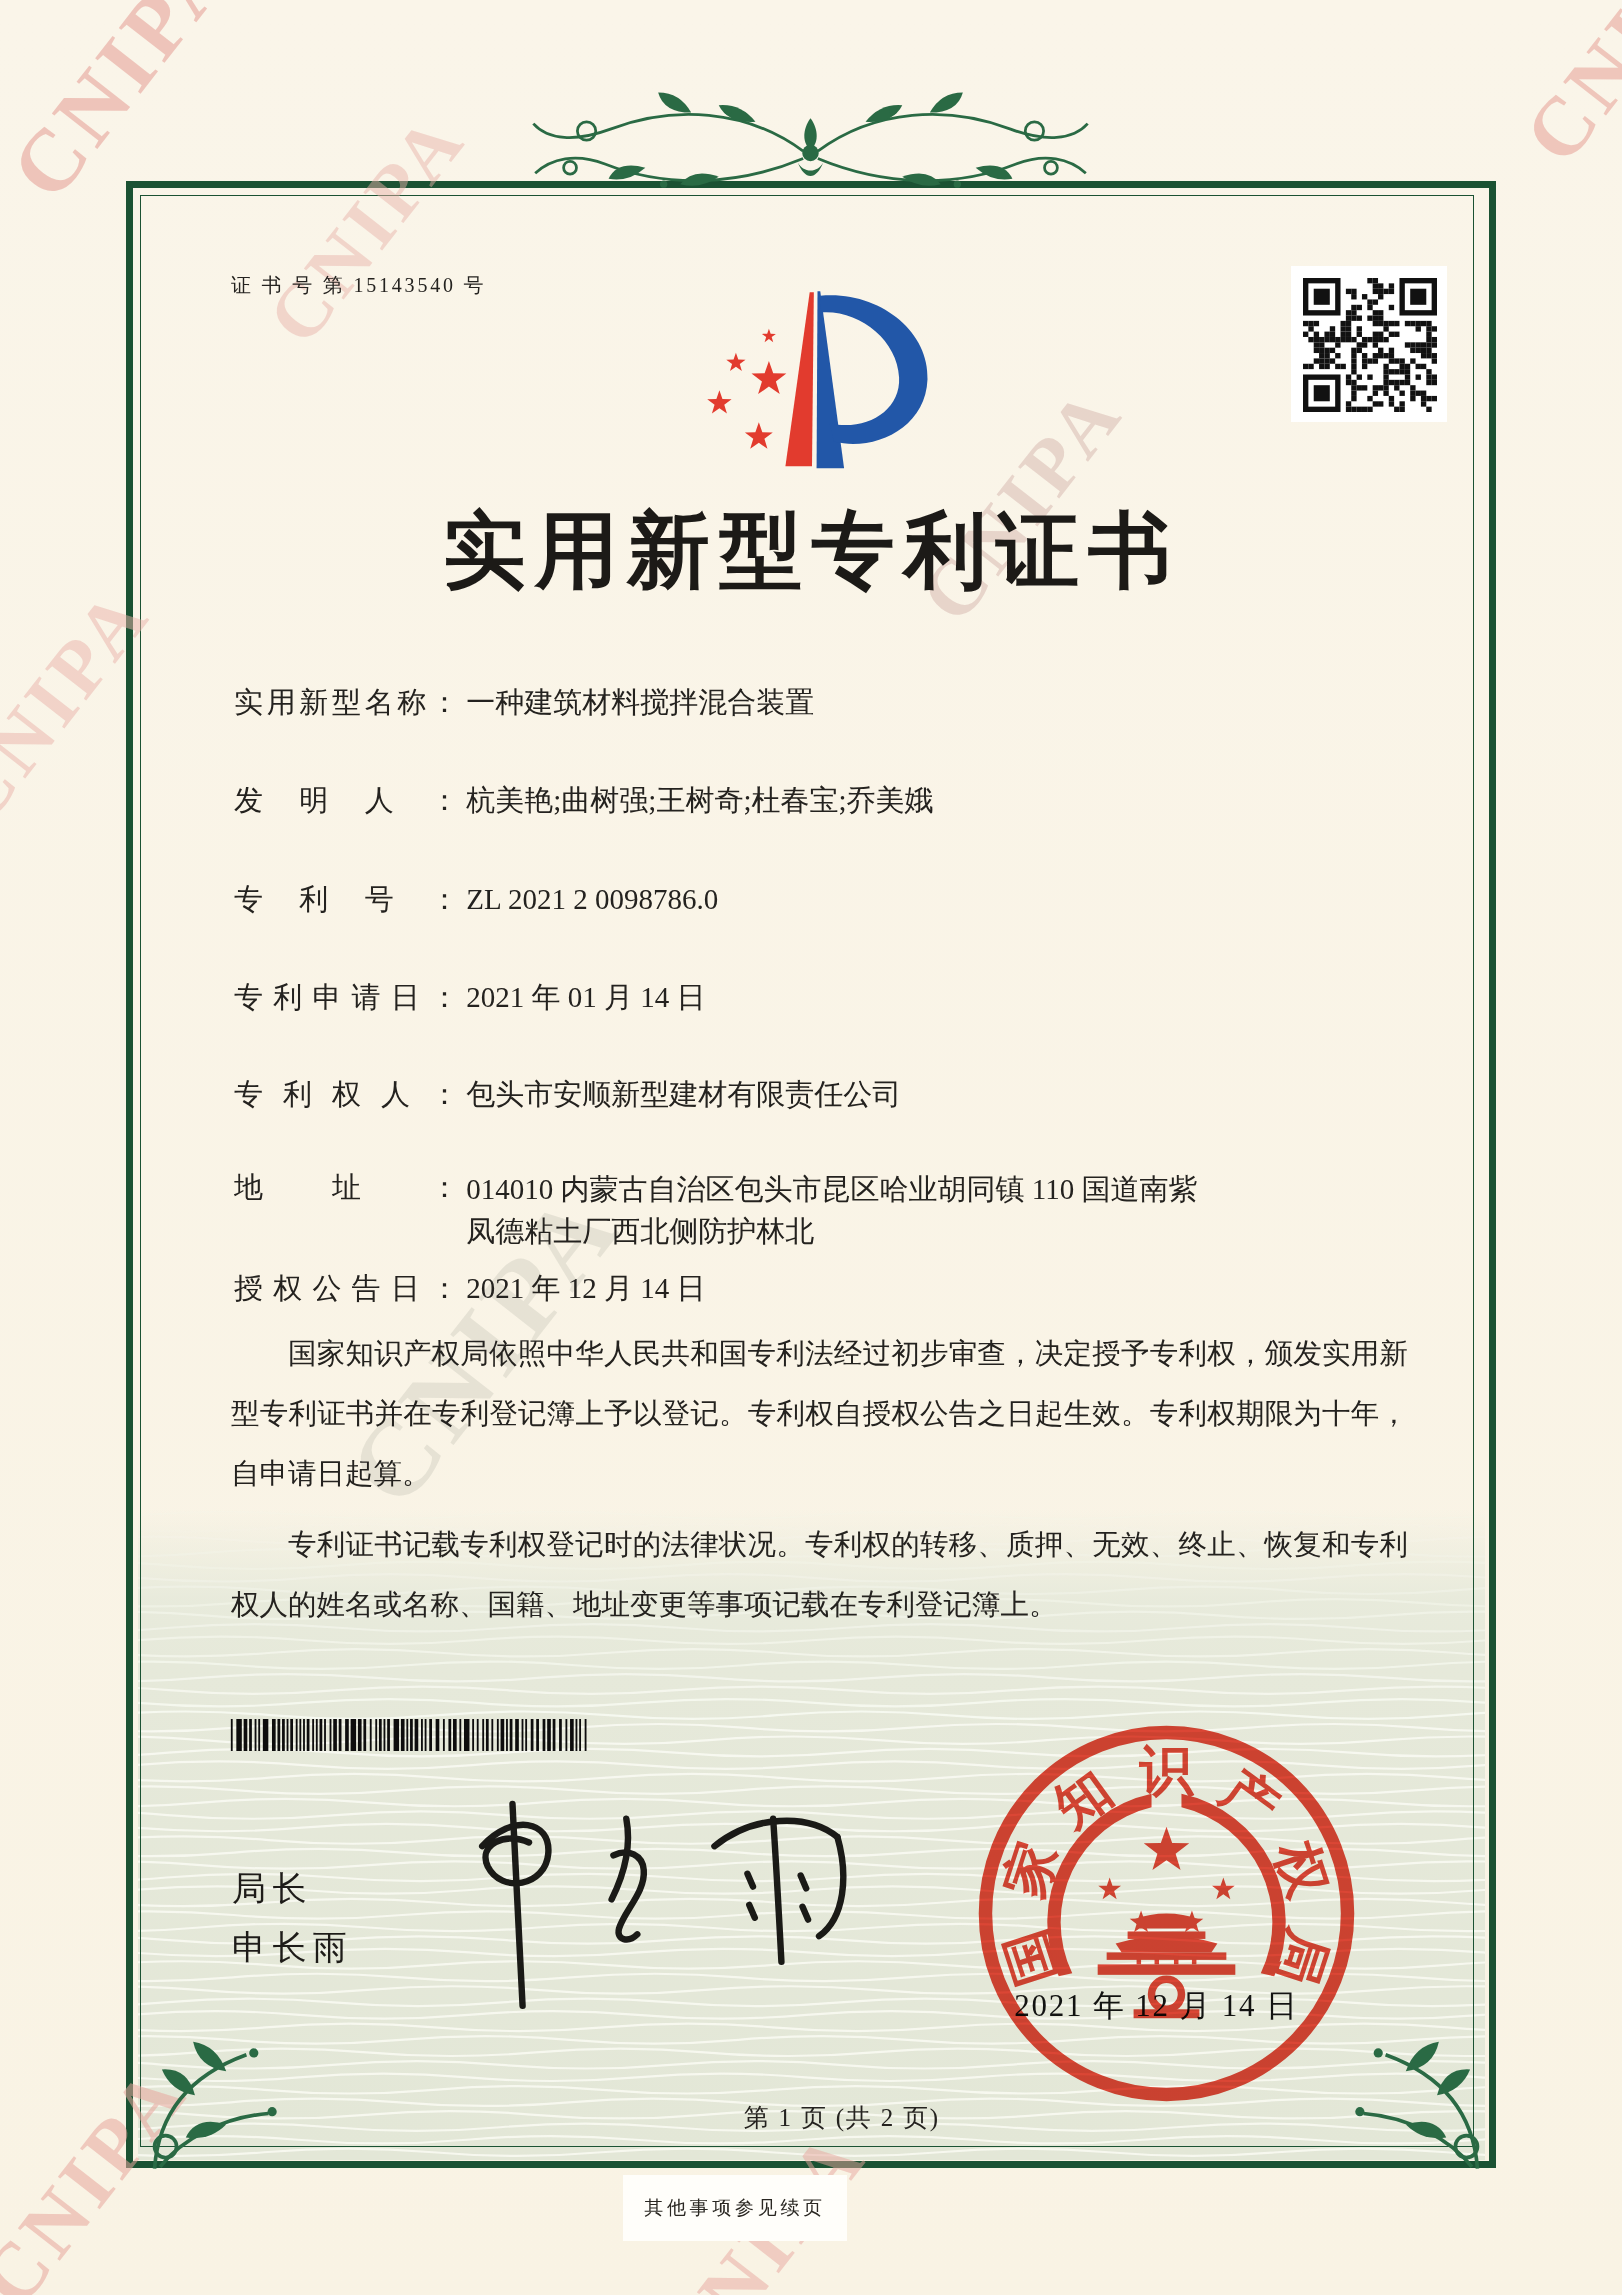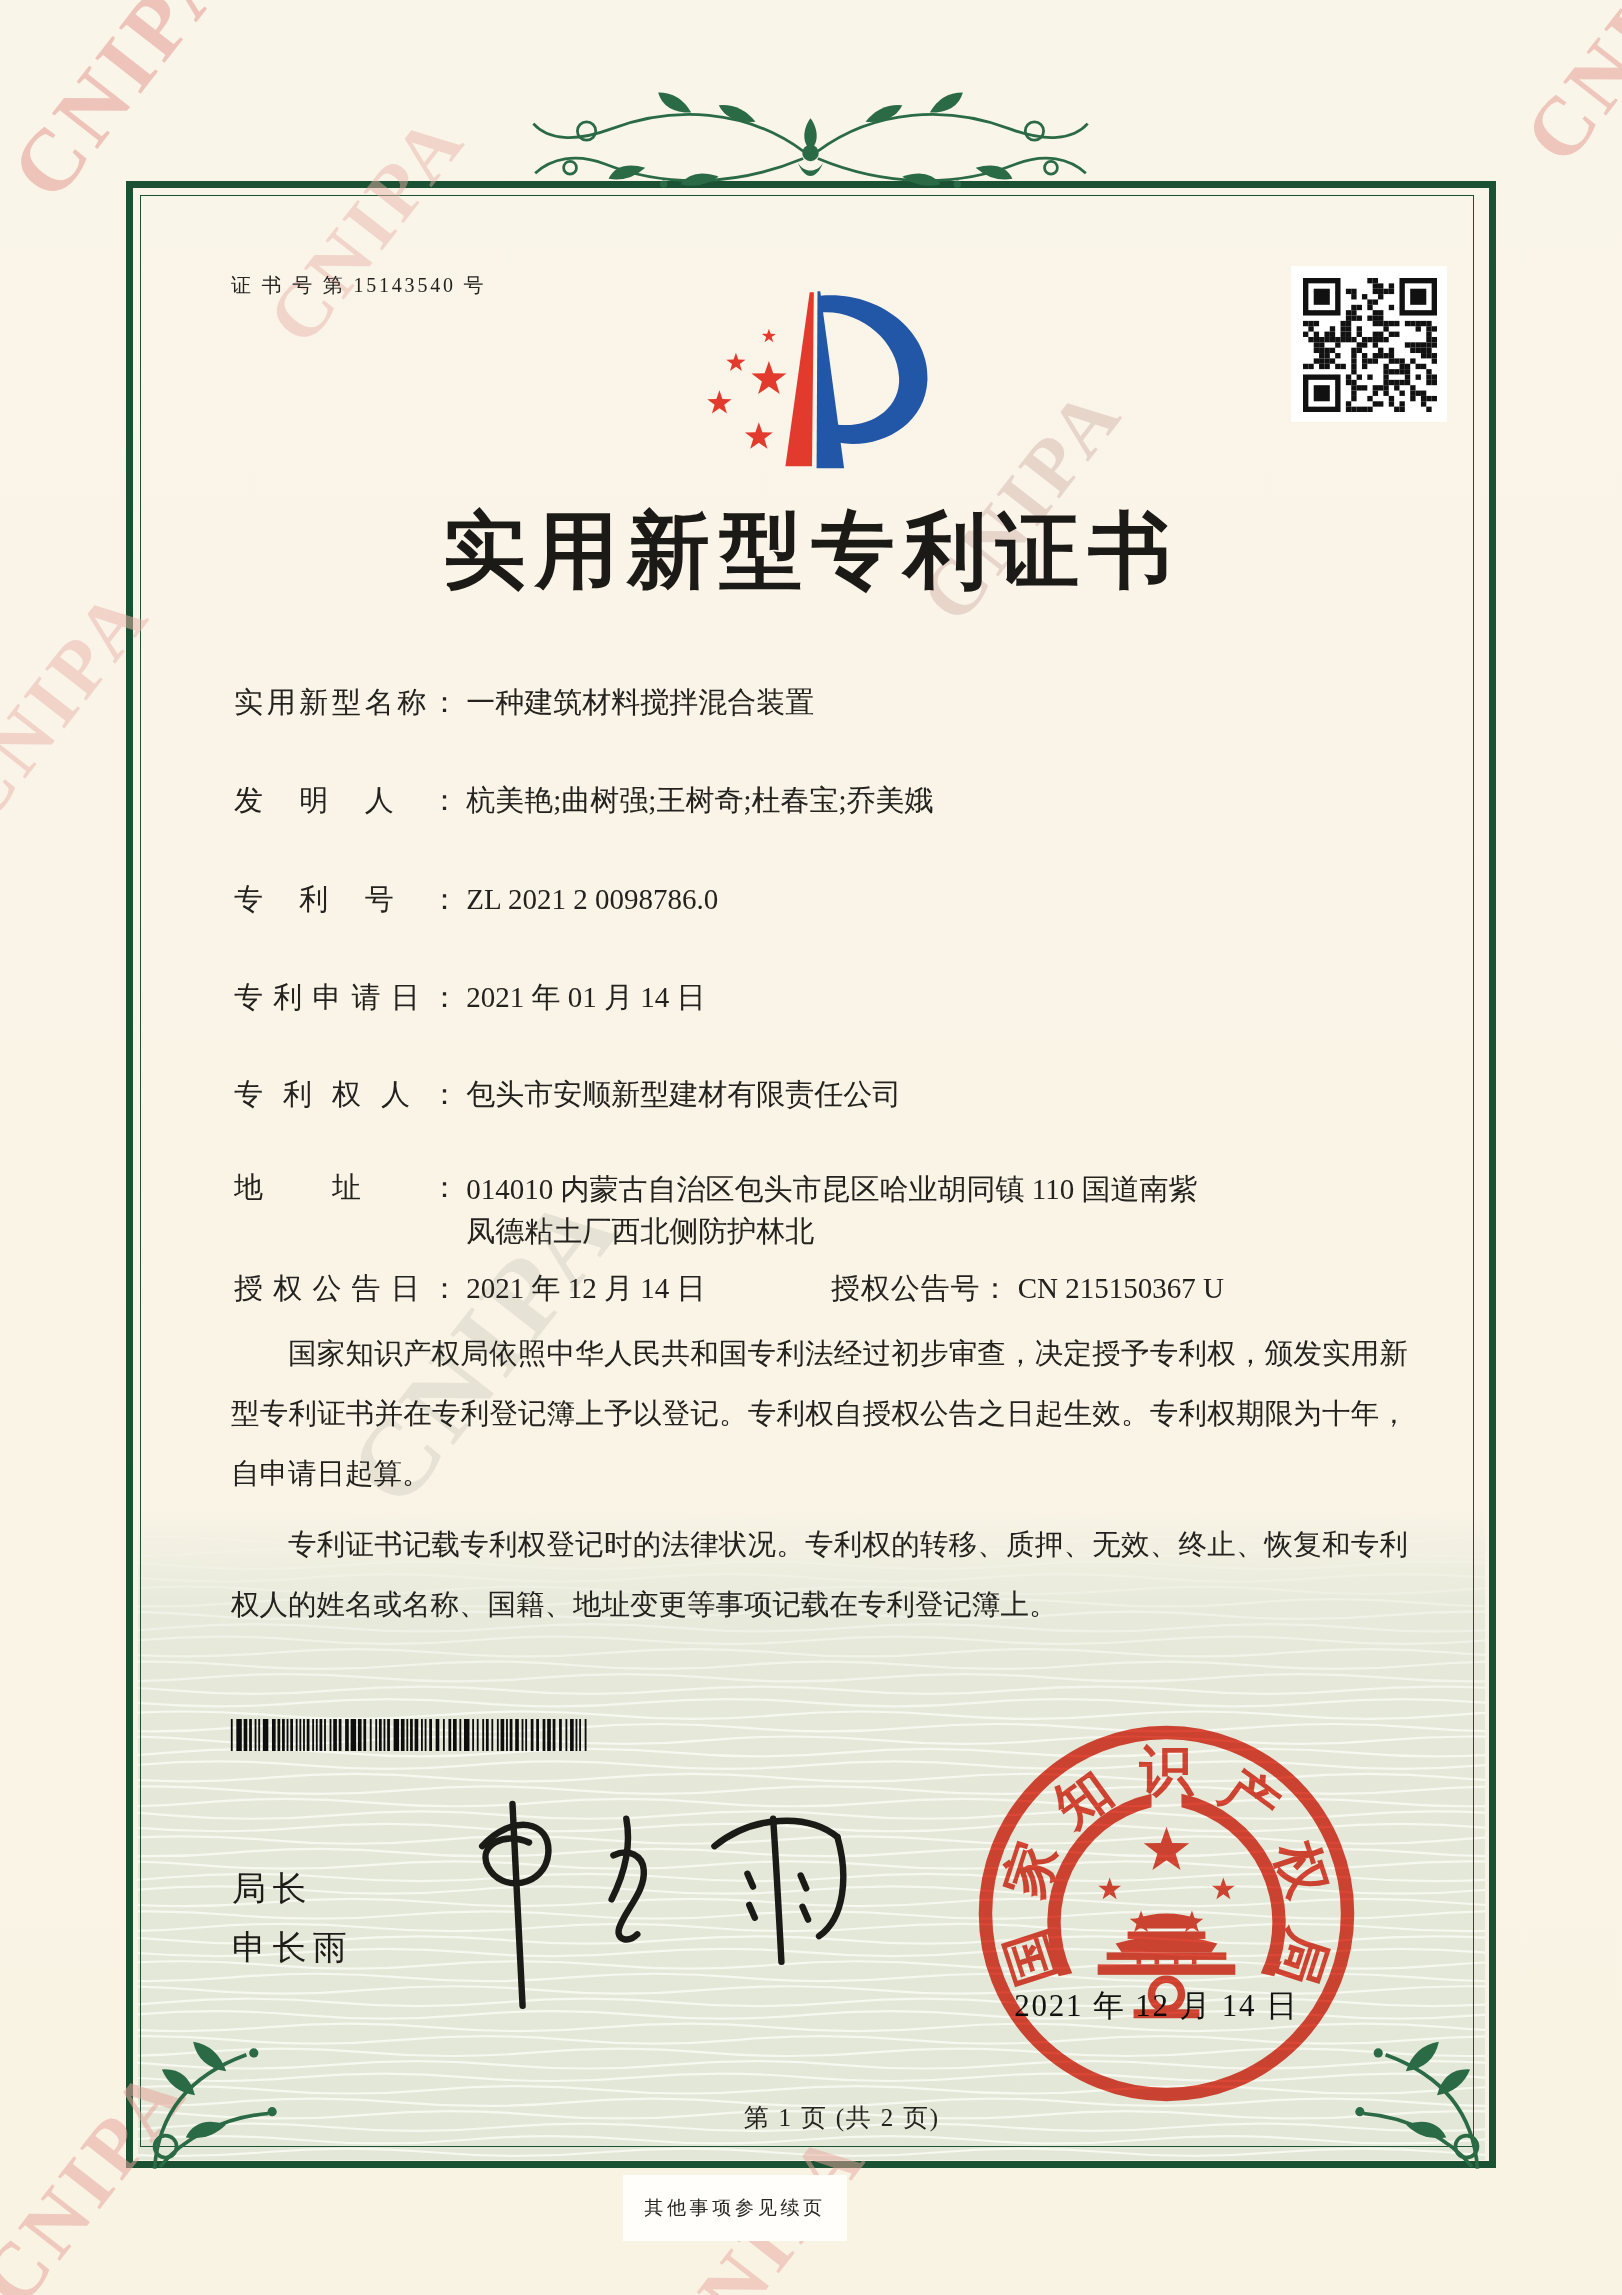--- a/index.html
+++ b/index.html
@@ -461,23 +461,20 @@
     <span class="lbl">专利申请日：</span><span class="val">2021 年 01 月 14 日</span>
   </div>
   <div class="row row-patentee">
     <span class="lbl">专利权人：</span><span class="val">包头市安顺新型建材有限责任公司</span>
   </div>
   <div class="row row-address">
     <span class="lbl">地址：</span><span class="addr-lines"><span>014010 内蒙古自治区包头市昆区哈业胡同镇 110 国道南紫</span><span>凤德粘土厂西北侧防护林北</span></span>
   </div>
   <div class="row row-grant">
     <span class="lbl">授权公告日：</span><span class="val">2021 年 12 月 14 日</span>
-    <span class="grant-no-pair">
-      <span class="lbl2">授权公告号：</span><span class="val">CN 215150367 U</span>
-    </span>
   </div>
 
   <div class="body-text">
     <p>国家知识产权局依照中华人民共和国专利法经过初步审查，决定授予专利权，颁发实用新型专利证书并在专利登记簿上予以登记。专利权自授权公告之日起生效。专利权期限为十年，自申请日起算。</p>
     <p>专利证书记载专利权登记时的法律状况。专利权的转移、质押、无效、终止、恢复和专利权人的姓名或名称、国籍、地址变更等事项记载在专利登记簿上。</p>
   </div>
 
   <svg class="barcode" id="barcode-svg" width="361" height="32" viewBox="0 0 393 35">
       <rect x="0" y="0" width="2" height="35" fill="#0d0d0d"></rect>
       <rect x="6" y="0" width="6" height="35" fill="#0d0d0d"></rect>

